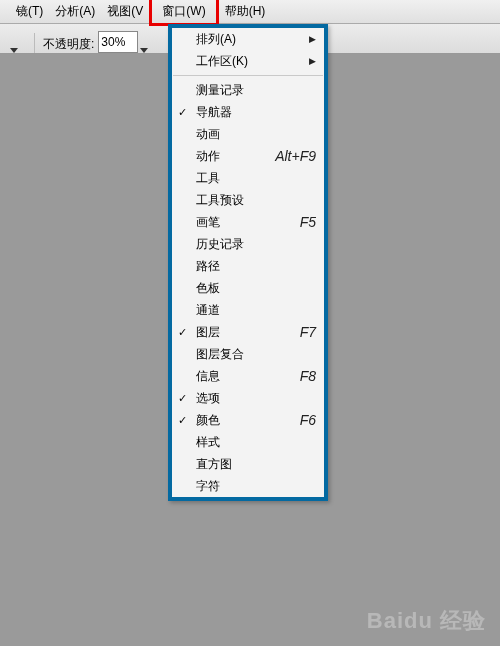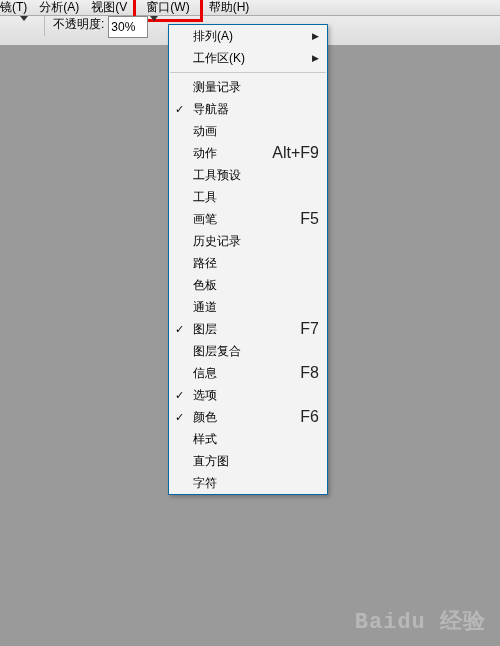--- a/index.html
+++ b/index.html
@@ -1,35 +1,35 @@
 <!DOCTYPE html>
 <html><head>
 <meta charset="utf-8">
 <style>
 * { margin: 0; padding: 0; box-sizing: border-box; }
 body { font-family: "Microsoft YaHei", SimSun, sans-serif; font-size: 12px; background: #9a9a9a; width: 500px; height: 646px; overflow: hidden; position: relative; }
-.menubar { background: linear-gradient(#f0f0f0, #e0e0e0); height: 16px; display: flex; align-items: center; padding-left: 0; border-bottom: 1px solid #aaa; }
+.menubar { background: linear-gradient(#f0f0f0, #e0e0e0); height: 24px; display: flex; align-items: center; padding-left: 16px; border-bottom: 1px solid #aaa; }
 .menu-item { padding: 3px 6px; cursor: default; }
 .menu-item.partial-left { padding-left: 0; }
 .highlight-box { border: 3px solid #e80000; padding: 3px 10px; margin: -3px 0; }
-.toolbar { background: linear-gradient(#ececec, #dcdcdc); height: 30px; display: flex; align-items: flex-start; padding: 0 16px; border-bottom: 1px solid #999; }
+.toolbar { background: linear-gradient(#ececec, #dcdcdc); height: 30px; display: flex; align-items: flex-end; padding: 0 6px; border-bottom: 1px solid #999; }
 .dropdown-icon { display: inline-block; width: 0; height: 0; border-left: 4px solid transparent; border-right: 4px solid transparent; border-top: 5px solid #333; margin: 0 8px 0 4px; }
 .sep { width: 1px; height: 20px; background: #bbb; margin: 0 8px; }
 .opacity-label { margin-right: 4px; }
 .opacity-field { width: 40px; height: 22px; border: 1px solid #888; background: #fff; font-size: 12px; padding: 0 2px; display: inline-flex; align-items: center; }
 .canvas { position: absolute; top: 54px; left: 0; right: 0; bottom: 0; background: #9a9a9a; }
-.dropdown-menu { position: absolute; top: 24px; left: 168px; background: #f3f3f3; border: 1px solid #0369a1; box-shadow: 2px 2px 4px rgba(0,0,0,0.25); width: 160px; z-index: 10; }
+.dropdown-menu { position: absolute; top: 24px; left: 168px; background: #f3f3f3; border: 4px solid #0369a1; box-shadow: 2px 2px 4px rgba(0,0,0,0.25); width: 160px; z-index: 10; }
 .dropdown-menu .mi { display: flex; align-items: center; height: 22px; padding: 0 8px 0 24px; position: relative; cursor: default; }
 .dropdown-menu .mi .check { position: absolute; left: 6px; font-size: 11px; }
 .dropdown-menu .mi .label { flex: 1; }
-.dropdown-menu .mi .shortcut { color: #222; font-size: 16px; }
+.dropdown-menu .mi .shortcut { color: #222; font-size: 14px; font-style: italic; }
 .dropdown-menu .mi .arrow { font-size: 9px; color: #222; }
 .dropdown-menu .msep { height: 1px; background: #c9c9c9; margin: 3px 1px; }
 .watermark { position: absolute; right: 14px; bottom: 10px; color: rgba(255,255,255,0.3); text-align: right; pointer-events: none; }
-.watermark .big { font-size: 22px; font-weight: bold; letter-spacing: 1px; font-family: Liberation Mono, monospace; }
+.watermark .big { font-size: 22px; font-weight: bold; letter-spacing: 1px; }
 .watermark .small { font-size: 10px; }
 </style>
 </head>
 <body>
 
 <div class="menubar">
   <span class="menu-item partial-left">镜(T)</span>
   <span class="menu-item">分析(A)</span>
   <span class="menu-item">视图(V</span>
   <span class="menu-item highlight-box">窗口(W)</span>
@@ -64,24 +64,24 @@
       <span class="label">导航器</span>
     </div>
     <div class="mi">
       <span class="label">动画</span>
     </div>
     <div class="mi">
       <span class="label">动作</span>
       <span class="shortcut">Alt+F9</span>
     </div>
     <div class="mi">
-      <span class="label">工具预设</span>
+      <span class="label">工具</span>
     </div>
     <div class="mi">
-      <span class="label">工具</span>
+      <span class="label">工具预设</span>
     </div>
     <div class="mi">
       <span class="label">画笔</span>
       <span class="shortcut">F5</span>
     </div>
     <div class="mi">
       <span class="label">历史记录</span>
     </div>
     <div class="mi">
       <span class="label">路径</span>

